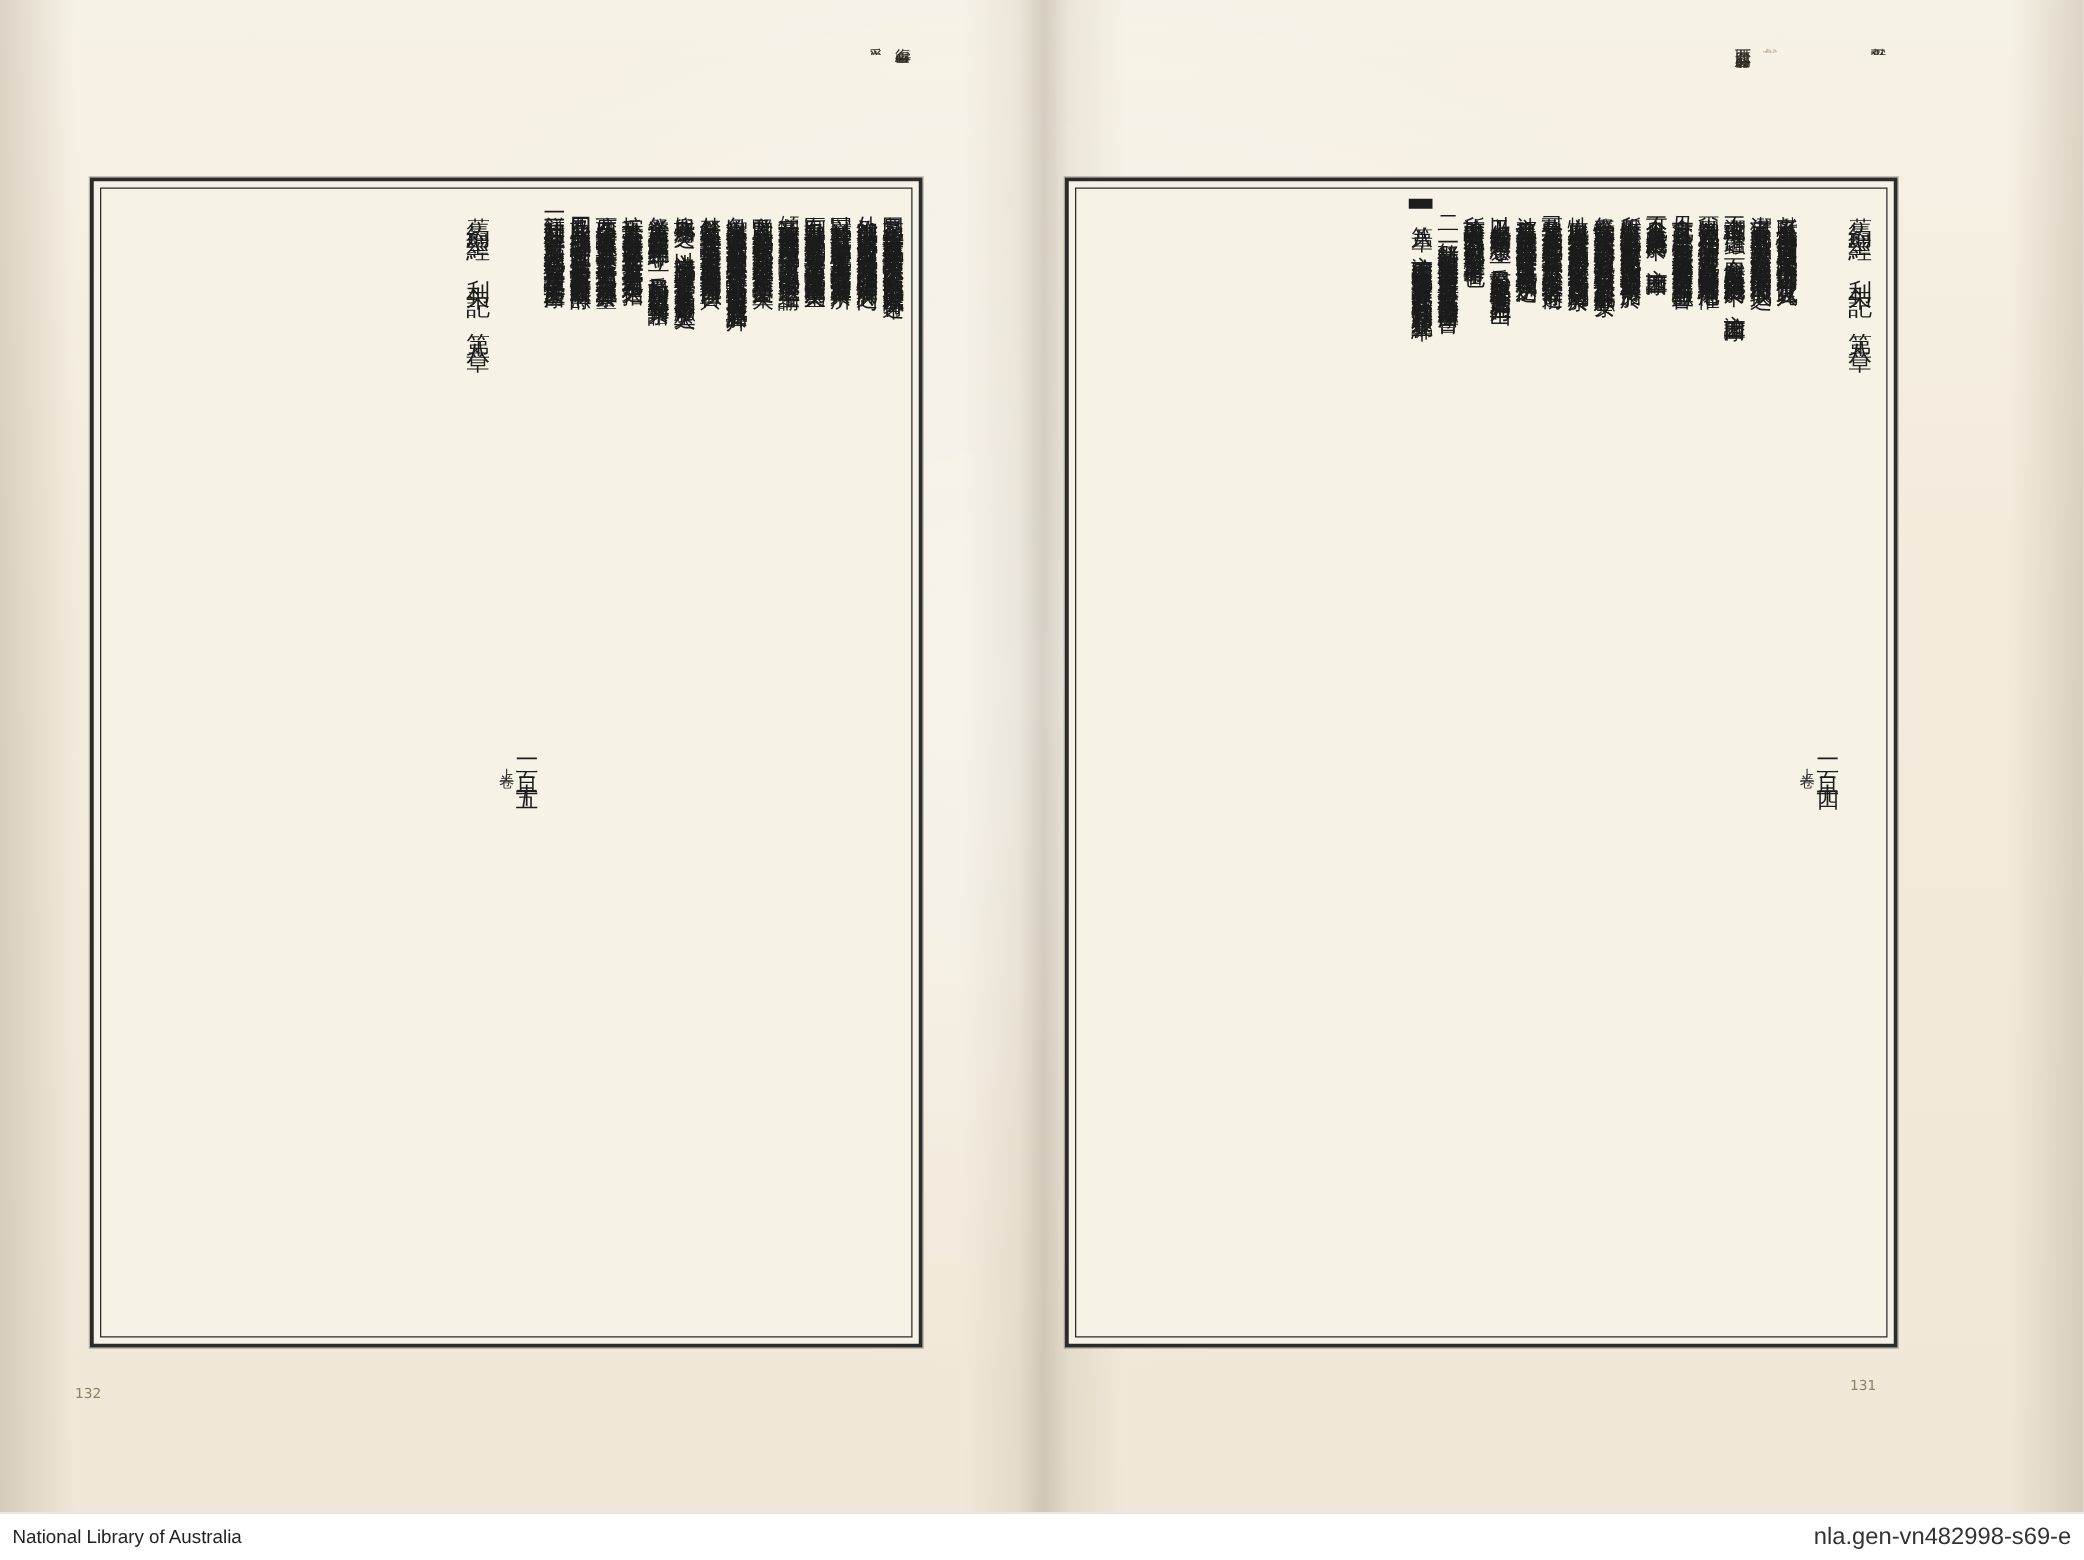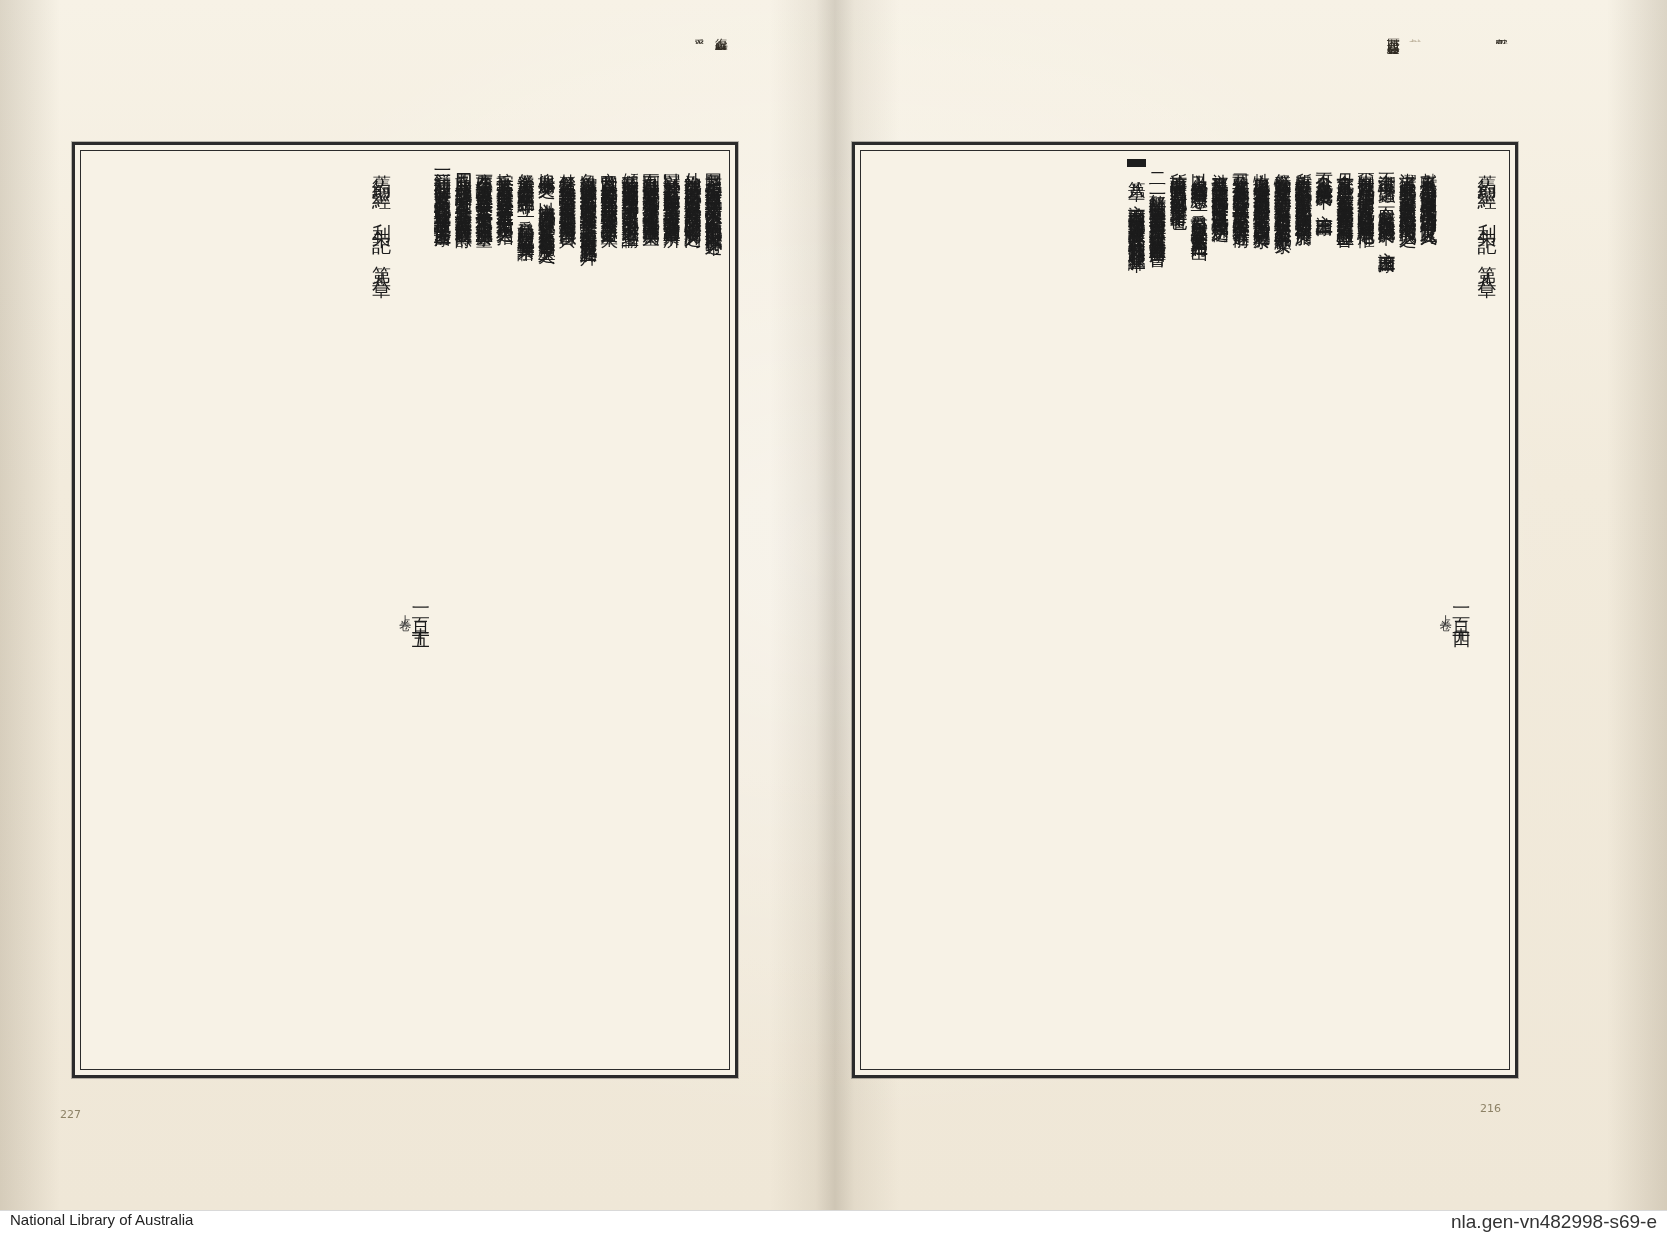--- a/index.html
+++ b/index.html
@@ -149,21 +149,21 @@
 
   
   .footer {
     position: absolute;
     left: 0; top: 1210px;
     width: 1667px;
     height: 38px;
     background: #ffffff;
     border-top: 1px solid #d9d9d9;
     display: flex;
-    align-items: flex-start;
+    align-items: center;
     justify-content: space-between;
     padding: 0 10px;
     box-sizing: border-box;
   }
   .footer .lib {
     font-size: 15px;
     color: #222;
     font-family: "Liberation Sans", sans-serif;
   }
   .footer .ident {
@@ -245,20 +245,20 @@
       <div class="col">四周又取脂及尾並臟之脂肝片二內腎及其上之脂並右戔於主前盛無酵餅之筐內取無酵</div>
       <div class="col">餅一和油餅一薄餅一置於脂及右戔上以此一切置於亞倫與其諸子掌上使搖於主前摩西</div>
       <div class="col pagenum">
         <span>一百二十五</span>
         <span class="pn-bottom">上卷</span>
       </div>
       <div class="col head">舊約聖經　利未記　第八章</div>
     </div>
   </div>
 
-  <div class="folio" id="folio-left">227</div>
-  <div class="folio" id="folio-right">216</div>
+  <div class="folio" id="folio-left">132</div>
+  <div class="folio" id="folio-right">131</div>
 </div>
 
 <div class="footer">
   <span class="lib">National Library of Australia</span>
   <span class="ident">nla.gen-vn482998-s69-e</span>
 </div>
 
 </body></html>

